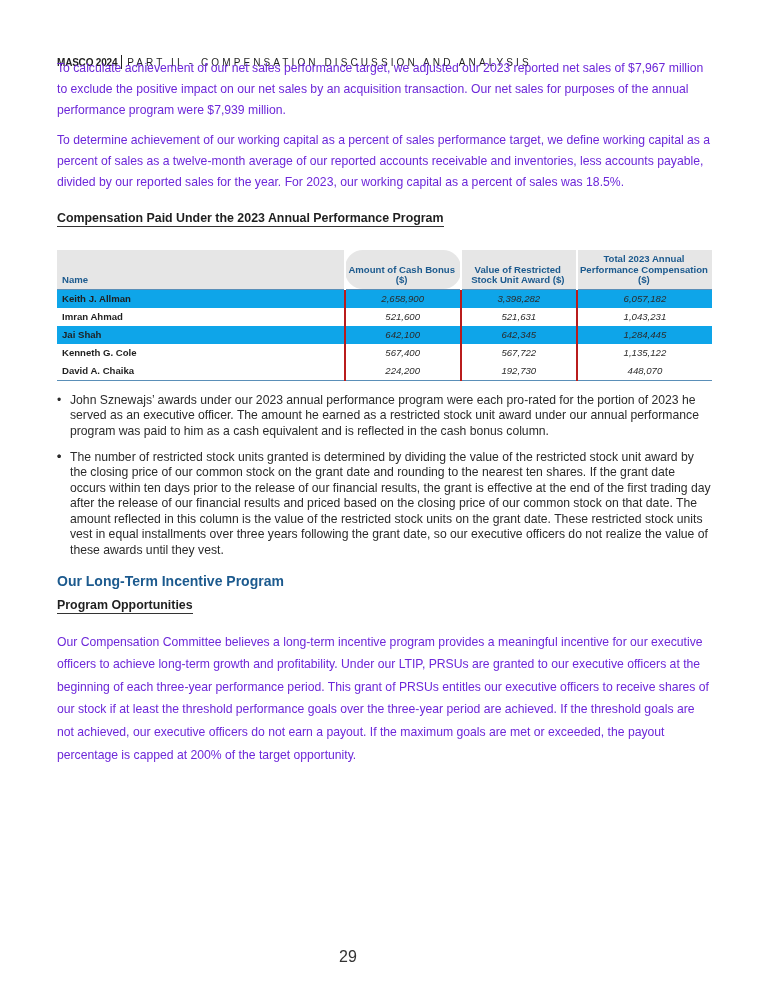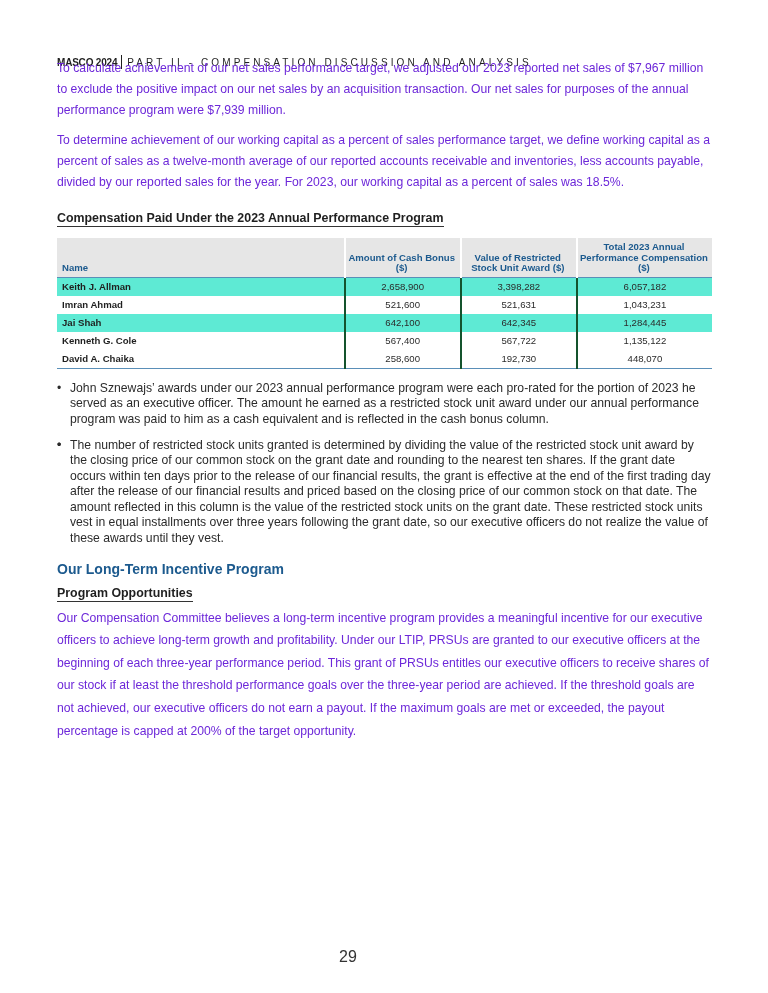--- a/index.html
+++ b/index.html
@@ -4,30 +4,30 @@
   <style>
     html, body { margin: 0; padding: 0; background: #ffffff; }
     body { width: 768px; height: 993px; position: relative; font-family: "Liberation Sans", sans-serif; color: #2b2b2b; overflow: hidden; }
     .page-header { position: absolute; left: 57px; top: 36px; font-size: 10px; white-space: nowrap; color: #1f1f1f; display: flex; align-items: center; margin-top: 19px; }
     .brand { font-weight: bold; letter-spacing: -0.2px; }
     .hdr-sep { display: inline-block; width: 1px; height: 14px; background: #1f1f1f; margin: 0 5px 0 4px; }
     .section-title { letter-spacing: 3.1px; }
     .content { position: absolute; left: 57px; top: 58px; width: 655px; }
     p.body { font-size: 12.2px; line-height: 21.2px; margin: 0 0 8px 0; color: #6d28d9; }
     .p1 { margin-top: 0 !important; padding-top: 0; }
-    .sub-heading { font-size: 12.4px; font-weight: bold; color: #1f1f1f; display: inline-block; border-bottom: 1px solid #333; padding-bottom: 1px; margin: 10px 0 5px 0; text-align: center; }
+    .sub-heading { font-size: 12.4px; font-weight: bold; color: #1f1f1f; display: inline-block; border-bottom: 1px solid #333; padding-bottom: 1px; margin: 10px 0 17px 0; text-align: center; }
     .section-heading { font-size: 14px; font-weight: bold; color: #1c5a8e; margin: 14px 0 6px 0; }
     table.comp { width: 655px; border-collapse: collapse; font-size: 9.6px; margin-top: 6px; }
     table.comp th { background: #e6e6e6; color: #1c5a8e; font-weight: bold; vertical-align: bottom; text-align: center; padding: 4px 4px 3px 2px; line-height: 10.5px; border-bottom: 1.5px solid #5a8fb8; }
     table.comp th.name-col { text-align: left; padding-left: 5px; }
     table.comp th + th { border-left: 2px solid #ffffff; }
     table.comp td { padding: 2px 4px; height: 14px; text-align: center; color: #2b2b2b; }
     table.comp td.name { text-align: left; font-weight: bold; padding-left: 5px; color: #1f1f1f; }
-    table.comp td + td { border-left: 2px solid #14532d; }
-    table.comp tr.shade td { background: #5eead4; }
+    table.comp td + td { border-left: 2px solid #b91c1c; font-style: italic; }
+    table.comp tr.shade td { background: #0ea5e9; }
     table.comp tr:last-child td { border-bottom: 1.5px solid #5a8fb8; }
     ul.notes { list-style: none; padding: 0; margin: 12px 0 0 0; }
     ul.notes li { position: relative; padding-left: 13px; font-size: 12.2px; line-height: 15.6px; margin-bottom: 10px; color: #2b2b2b; }
     ul.notes li .bullet { position: absolute; left: 0; top: 0; }
     .page-number { position: absolute; left: 0; width: 696px; top: 948px; text-align: center; font-size: 16px; color: #333; }
   </style>
 </head>
 <body>
 
 <div class="page-header">
@@ -39,21 +39,21 @@
 <div class="content">
   <p class="body p1" style="margin-top:2px;">To calculate achievement of our net sales performance target, we adjusted our 2023 reported net sales of $7,967 million to exclude the positive impact on our net sales by an acquisition transaction. Our net sales for purposes of the annual performance program were $7,939 million.</p>
   <p class="body">To determine achievement of our working capital as a percent of sales performance target, we define working capital as a percent of sales as a twelve-month average of our reported accounts receivable and inventories, less accounts payable, divided by our reported sales for the year. For 2023, our working capital as a percent of sales was 18.5%.</p>
 
   <div class="sub-heading">Compensation Paid Under the 2023 Annual Performance Program</div>
 
   <table class="comp">
     <thead>
       <tr>
         <th class="name-col" style="width:285px;">Name</th>
-        <th style="width:110px;">Amount of Cash Bonus ($)</th>
+        <th style="width:110px;border-radius:18px;">Amount of Cash Bonus ($)</th>
         <th style="width:110px;">Value of Restricted Stock Unit Award ($)</th>
         <th style="width:130px;">Total 2023 Annual Performance Compensation ($)</th>
       </tr>
     </thead>
     <tbody>
       <tr class="shade">
         <td class="name">Keith J. Allman</td>
         <td>2,658,900</td>
         <td>3,398,282</td>
         <td>6,057,182</td>
@@ -71,21 +71,21 @@
         <td>1,284,445</td>
       </tr>
       <tr>
         <td class="name">Kenneth G. Cole</td>
         <td>567,400</td>
         <td>567,722</td>
         <td>1,135,122</td>
       </tr>
       <tr>
         <td class="name">David A. Chaika</td>
-        <td>258,600</td>
+        <td>224,200</td>
         <td>192,730</td>
         <td>448,070</td>
       </tr>
     </tbody>
   </table>
 
   <ul class="notes">
     <li>
       <span class="bullet">•</span>
       <span>John Sznewajs’ awards under our 2023 annual performance program were each pro-rated for the portion of 2023 he served as an executive officer. The amount he earned as a restricted stock unit award under our annual performance program was paid to him as a cash equivalent and is reflected in the cash bonus column.</span>

